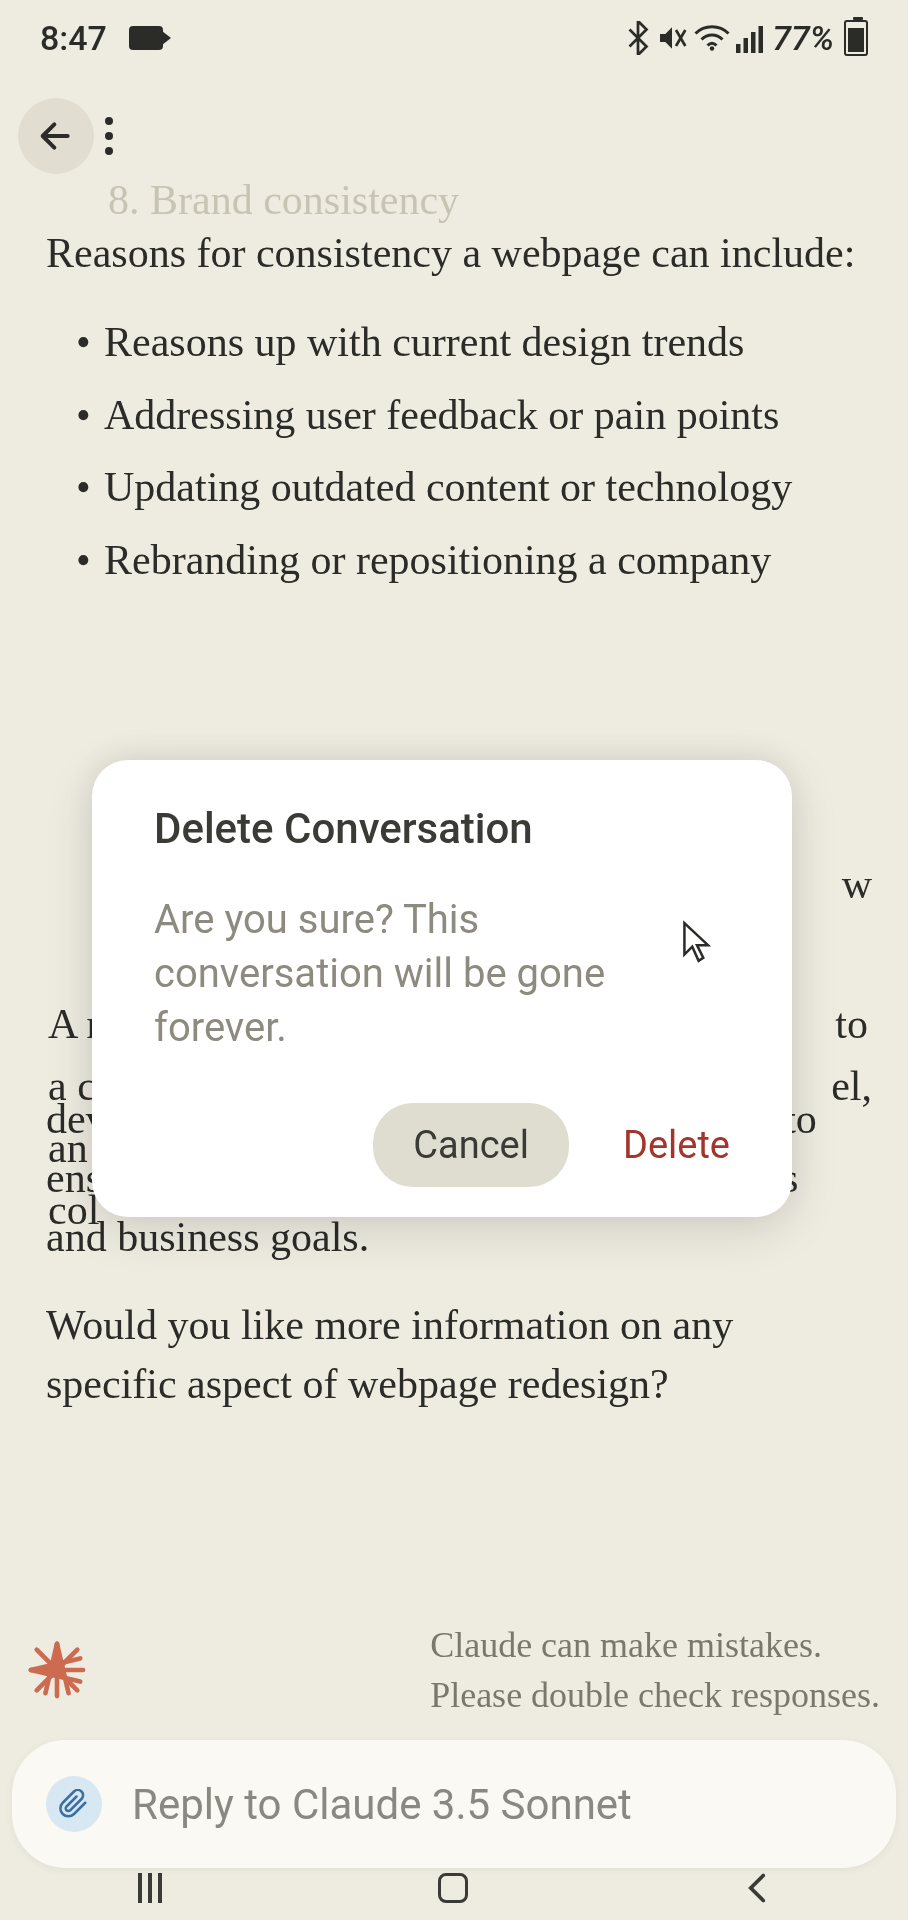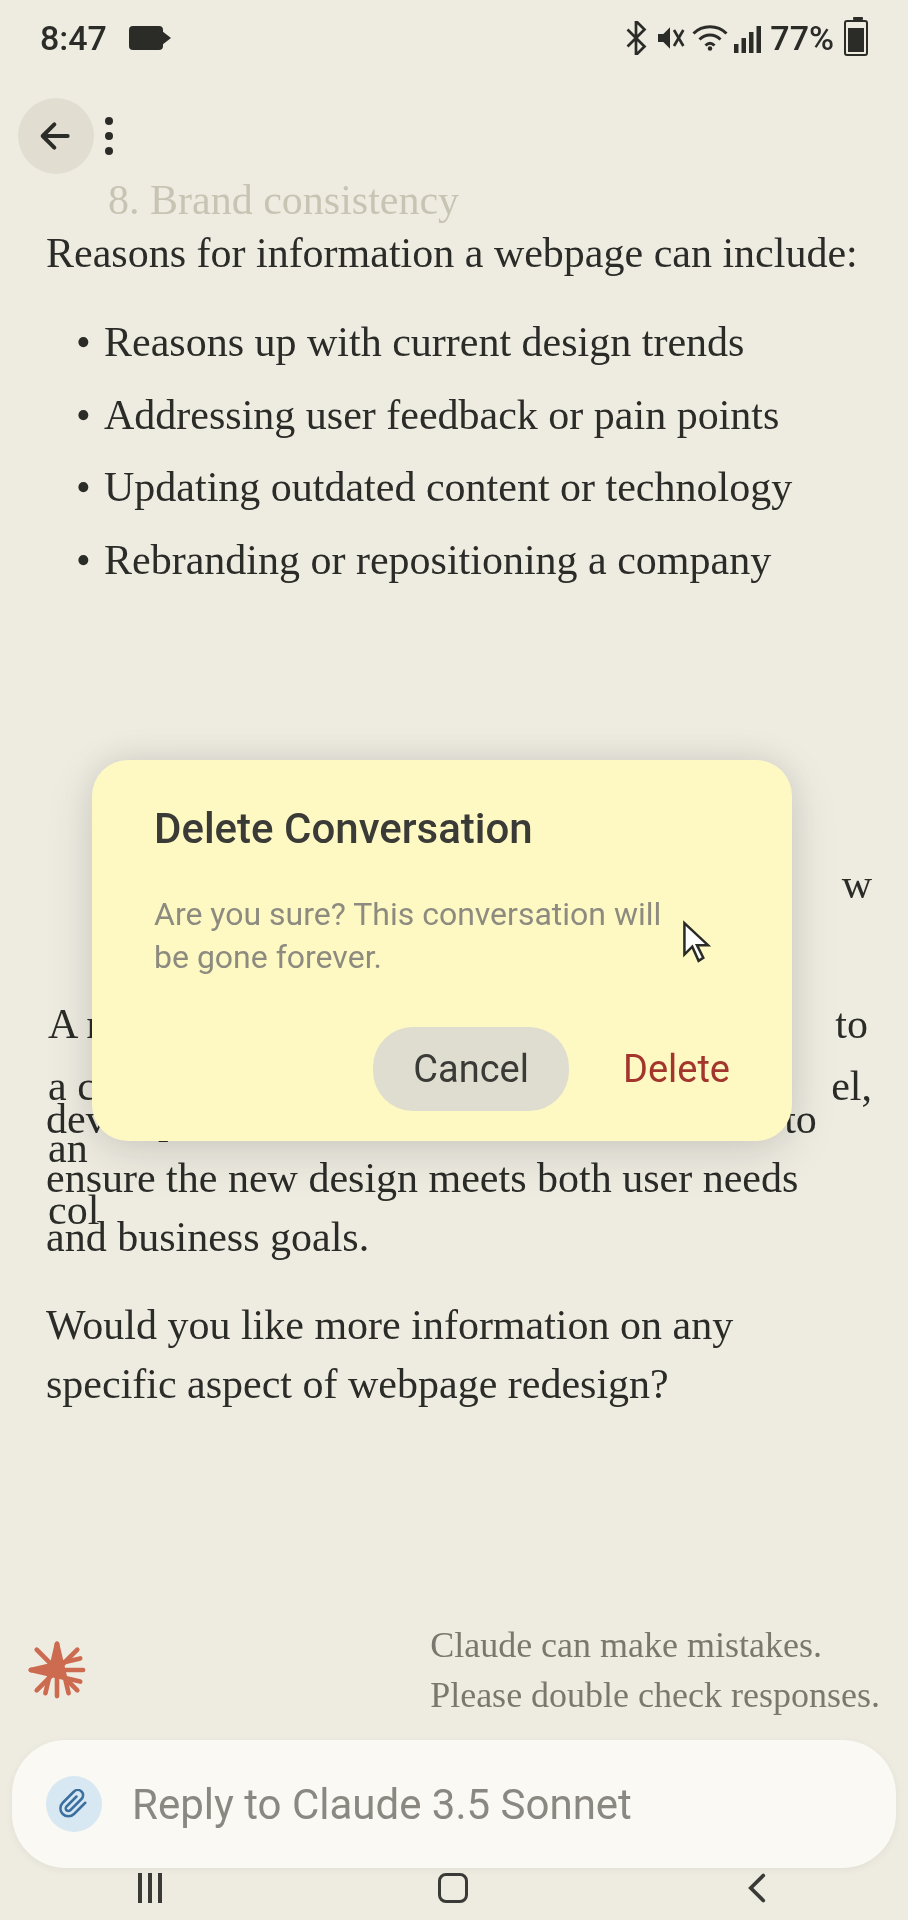--- a/index.html
+++ b/index.html
@@ -15,21 +15,21 @@
     display: flex;
     justify-content: space-between;
     align-items: center;
     padding: 18px 40px 10px 40px;
     font-family: -apple-system, Roboto, sans-serif;
     font-size: 34px;
     font-weight: 500;
     color: #2b2b28;
   }
   .status-left { display: flex; align-items: center; gap: 22px; }
-  .status-right { display: flex; align-items: center; gap: 6px; }
+  .status-right { display: flex; align-items: center; gap: 6px; font-style: italic; }
   .cam-icon {
     width: 34px; height: 24px; background: #2b2b28; border-radius: 4px;
     position: relative;
   }
   .cam-icon::after {
     content: ''; position: absolute; right: -8px; top: 5px;
     border-left: 9px solid #2b2b28; border-top: 7px solid transparent; border-bottom: 7px solid transparent;
   }
   .status-icons svg { vertical-align: middle; }
   .battery {
@@ -90,35 +90,35 @@
   .content ul li { position: relative; padding-left: 28px; margin-bottom: 14px; }
   .content ul li::before {
     content: '•'; position: absolute; left: 0; top: 0;
   }
   .truncated { overflow: hidden; white-space: nowrap; }
   
   .modal {
     position: absolute;
     top: 760px; left: 92px;
     width: 700px;
-    background: #fef9c3;
+    background: #ffffff;
     border-radius: 36px;
     padding: 44px 36px 30px 62px;
     box-shadow: 0 12px 50px rgba(0,0,0,0.12), 0 -4px 30px rgba(0,0,0,0.06);
     font-family: -apple-system, 'Segoe UI', Roboto, sans-serif;
     z-index: 50;
   }
   .modal-title {
     font-size: 42px;
     font-weight: 500;
     color: #3a3a36;
     margin-bottom: 40px;
   }
   .modal-body {
-    font-size: 32px;
+    font-size: 40px;
     color: #8d8a7f;
     line-height: 1.35;
     margin-bottom: 48px;
     padding-right: 80px;
   }
   .modal-actions {
     display: flex;
     justify-content: flex-end;
     gap: 28px;
     align-items: center;
@@ -247,21 +247,21 @@
       </svg>
   </div>
   <div class="menu-dots">
     <span></span>
       <span></span>
       <span></span>
   </div>
 </div>
 
 <div class="content">
-  <p>Reasons for information a webpage can include:</p>
+  <p>Reasons for consistency a webpage can include:</p>
   <ul>
     <li>Reasons up with current design trends</li>
     <li>Addressing user feedback or pain points</li>
     <li>Updating outdated content or technology</li>
     <li class="truncated">Rebranding or repositioning a company</li>
   </ul>
 
   <div style="height:470px"></div>
   <p>developers, content creators, and marketers to ensure the new design meets both user needs and business goals.</p>
   <p>Would you like more information on any specific aspect of webpage redesign?</p>

